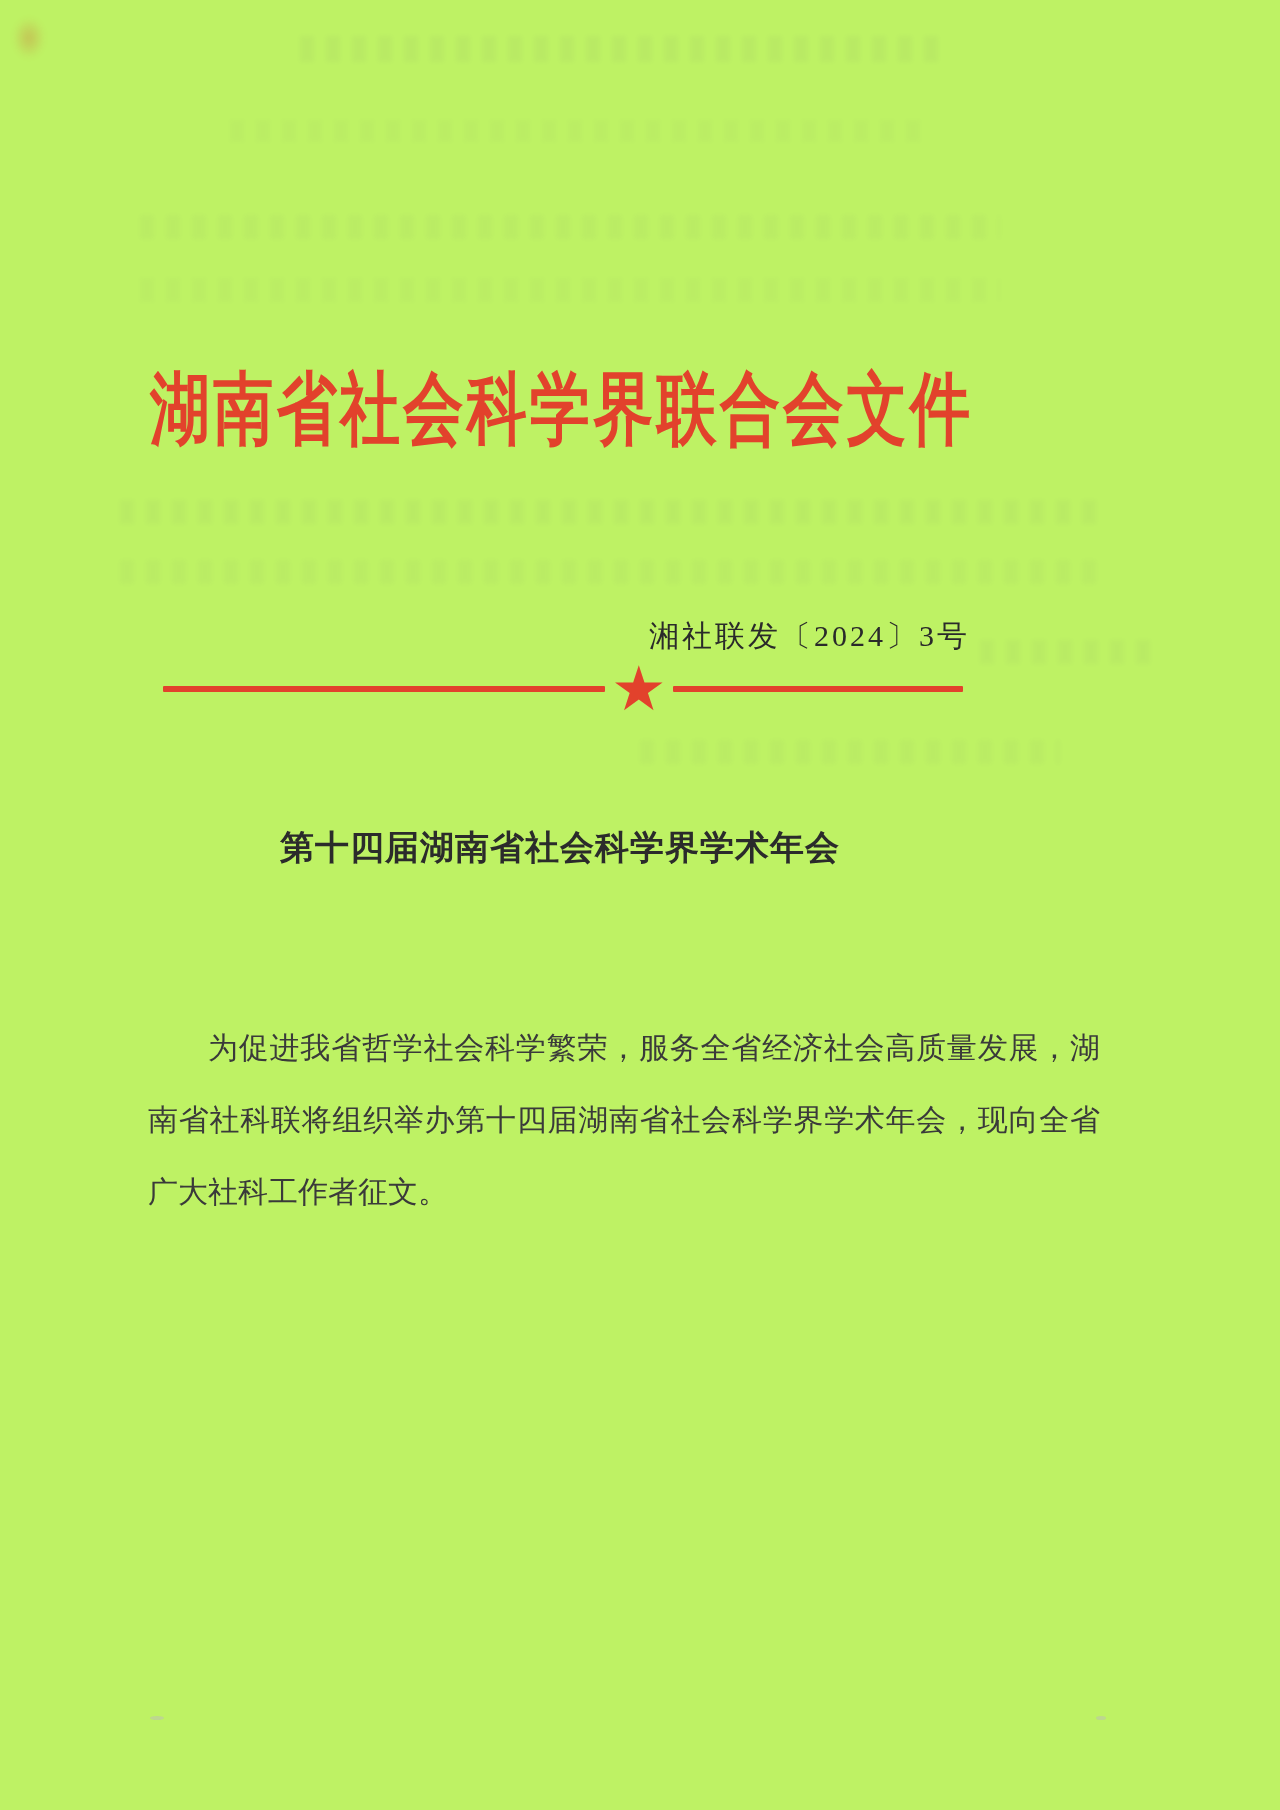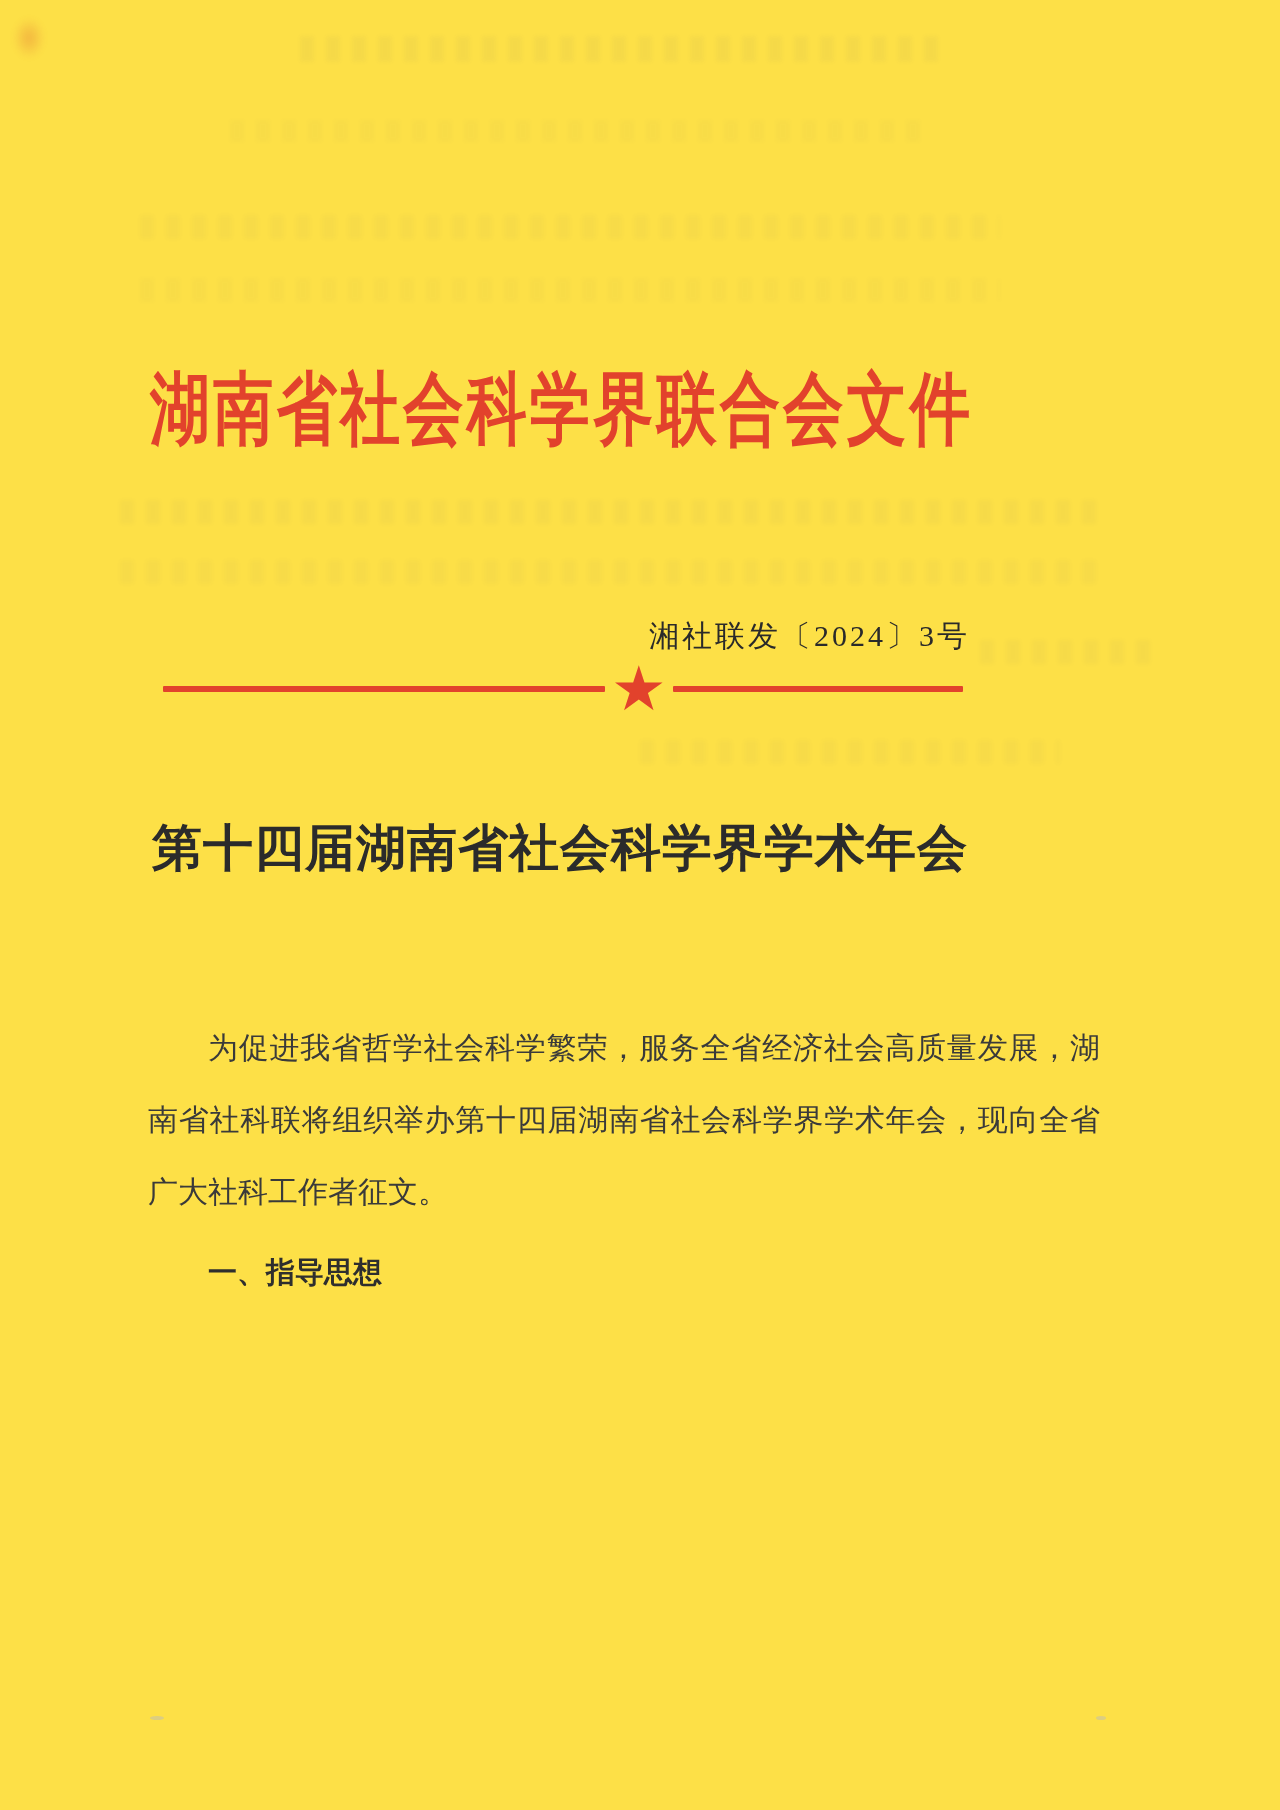--- a/index.html
+++ b/index.html
@@ -1,20 +1,20 @@
 <!DOCTYPE html>
 <html><head>
 <meta charset="utf-8">
 <style>
   html,body{margin:0;padding:0;background:#e8e8e8;}
   .page{
     position:relative;
     width:1280px;height:1810px;
     margin:0 auto;
-    background:#fde047;
+    background:#bef264;
     overflow:hidden;
     font-family:"Liberation Serif","DejaVu Serif",serif;
     color:#333;
   }
 
   
   .ghost{
     position:absolute;
     opacity:0.045;
     background:repeating-linear-gradient(90deg,#556 0 14px,transparent 14px 26px);
@@ -85,21 +85,21 @@
 
   
   .doc-title{
     position:absolute;
     top:812px;left:80px;width:960px;
     text-align:center;
     color:#2b2b2b;
     font-weight:bold;
   }
   .doc-title .line1{
-    font-size:50px;
+    font-size:34px;
     line-height:72px;
     letter-spacing:1px;
   }
   .doc-title .line2{
     font-size:42px;
     line-height:72px;
     letter-spacing:16px;
     padding-left:16px;
   }
 
@@ -156,19 +156,18 @@
     <div class="star">★</div>
     <div class="seg right"></div>
   </div>
 
   <div class="doc-title">
     <div class="line1">第十四届湖南省社会科学界学术年会</div>
   </div>
 
   <div class="body-text">
     <p>为促进我省哲学社会科学繁荣，服务全省经济社会高质量发展，湖南省社科联将组织举办第十四届湖南省社会科学界学术年会，现向全省广大社科工作者征文。</p>
-    <p class="section-heading">一、指导思想</p>
   </div>
 
   <div class="scan-dot d1"></div>
   <div class="scan-dot d2"></div>
 
 </div>
 
 </body></html>

